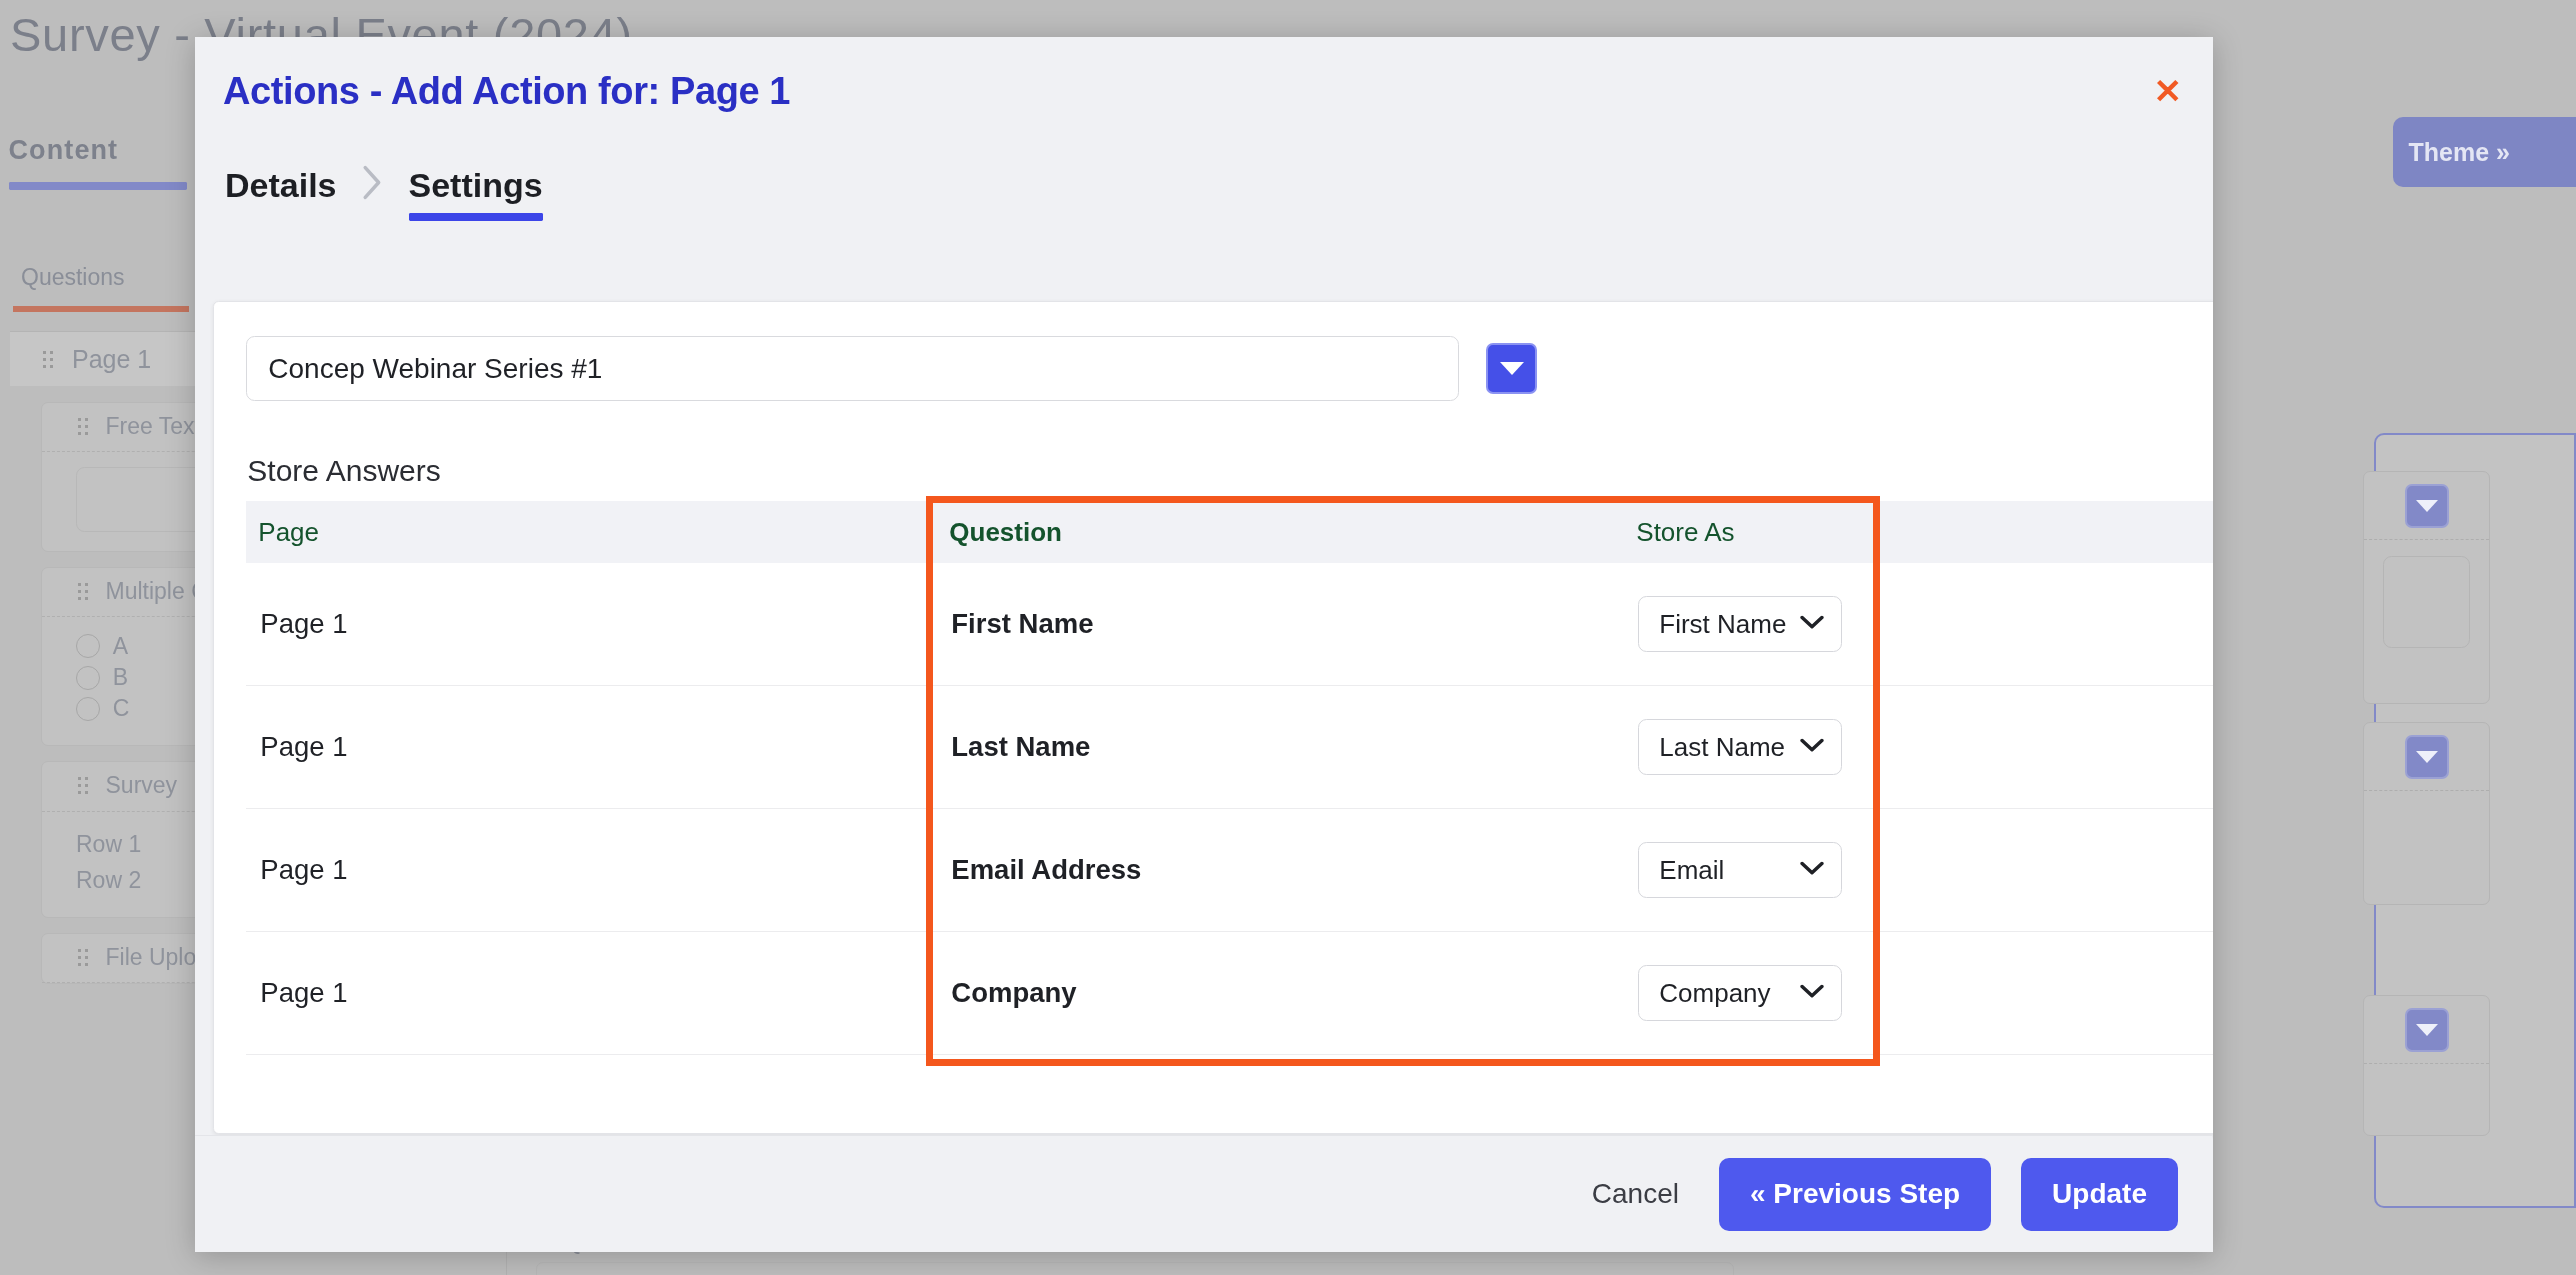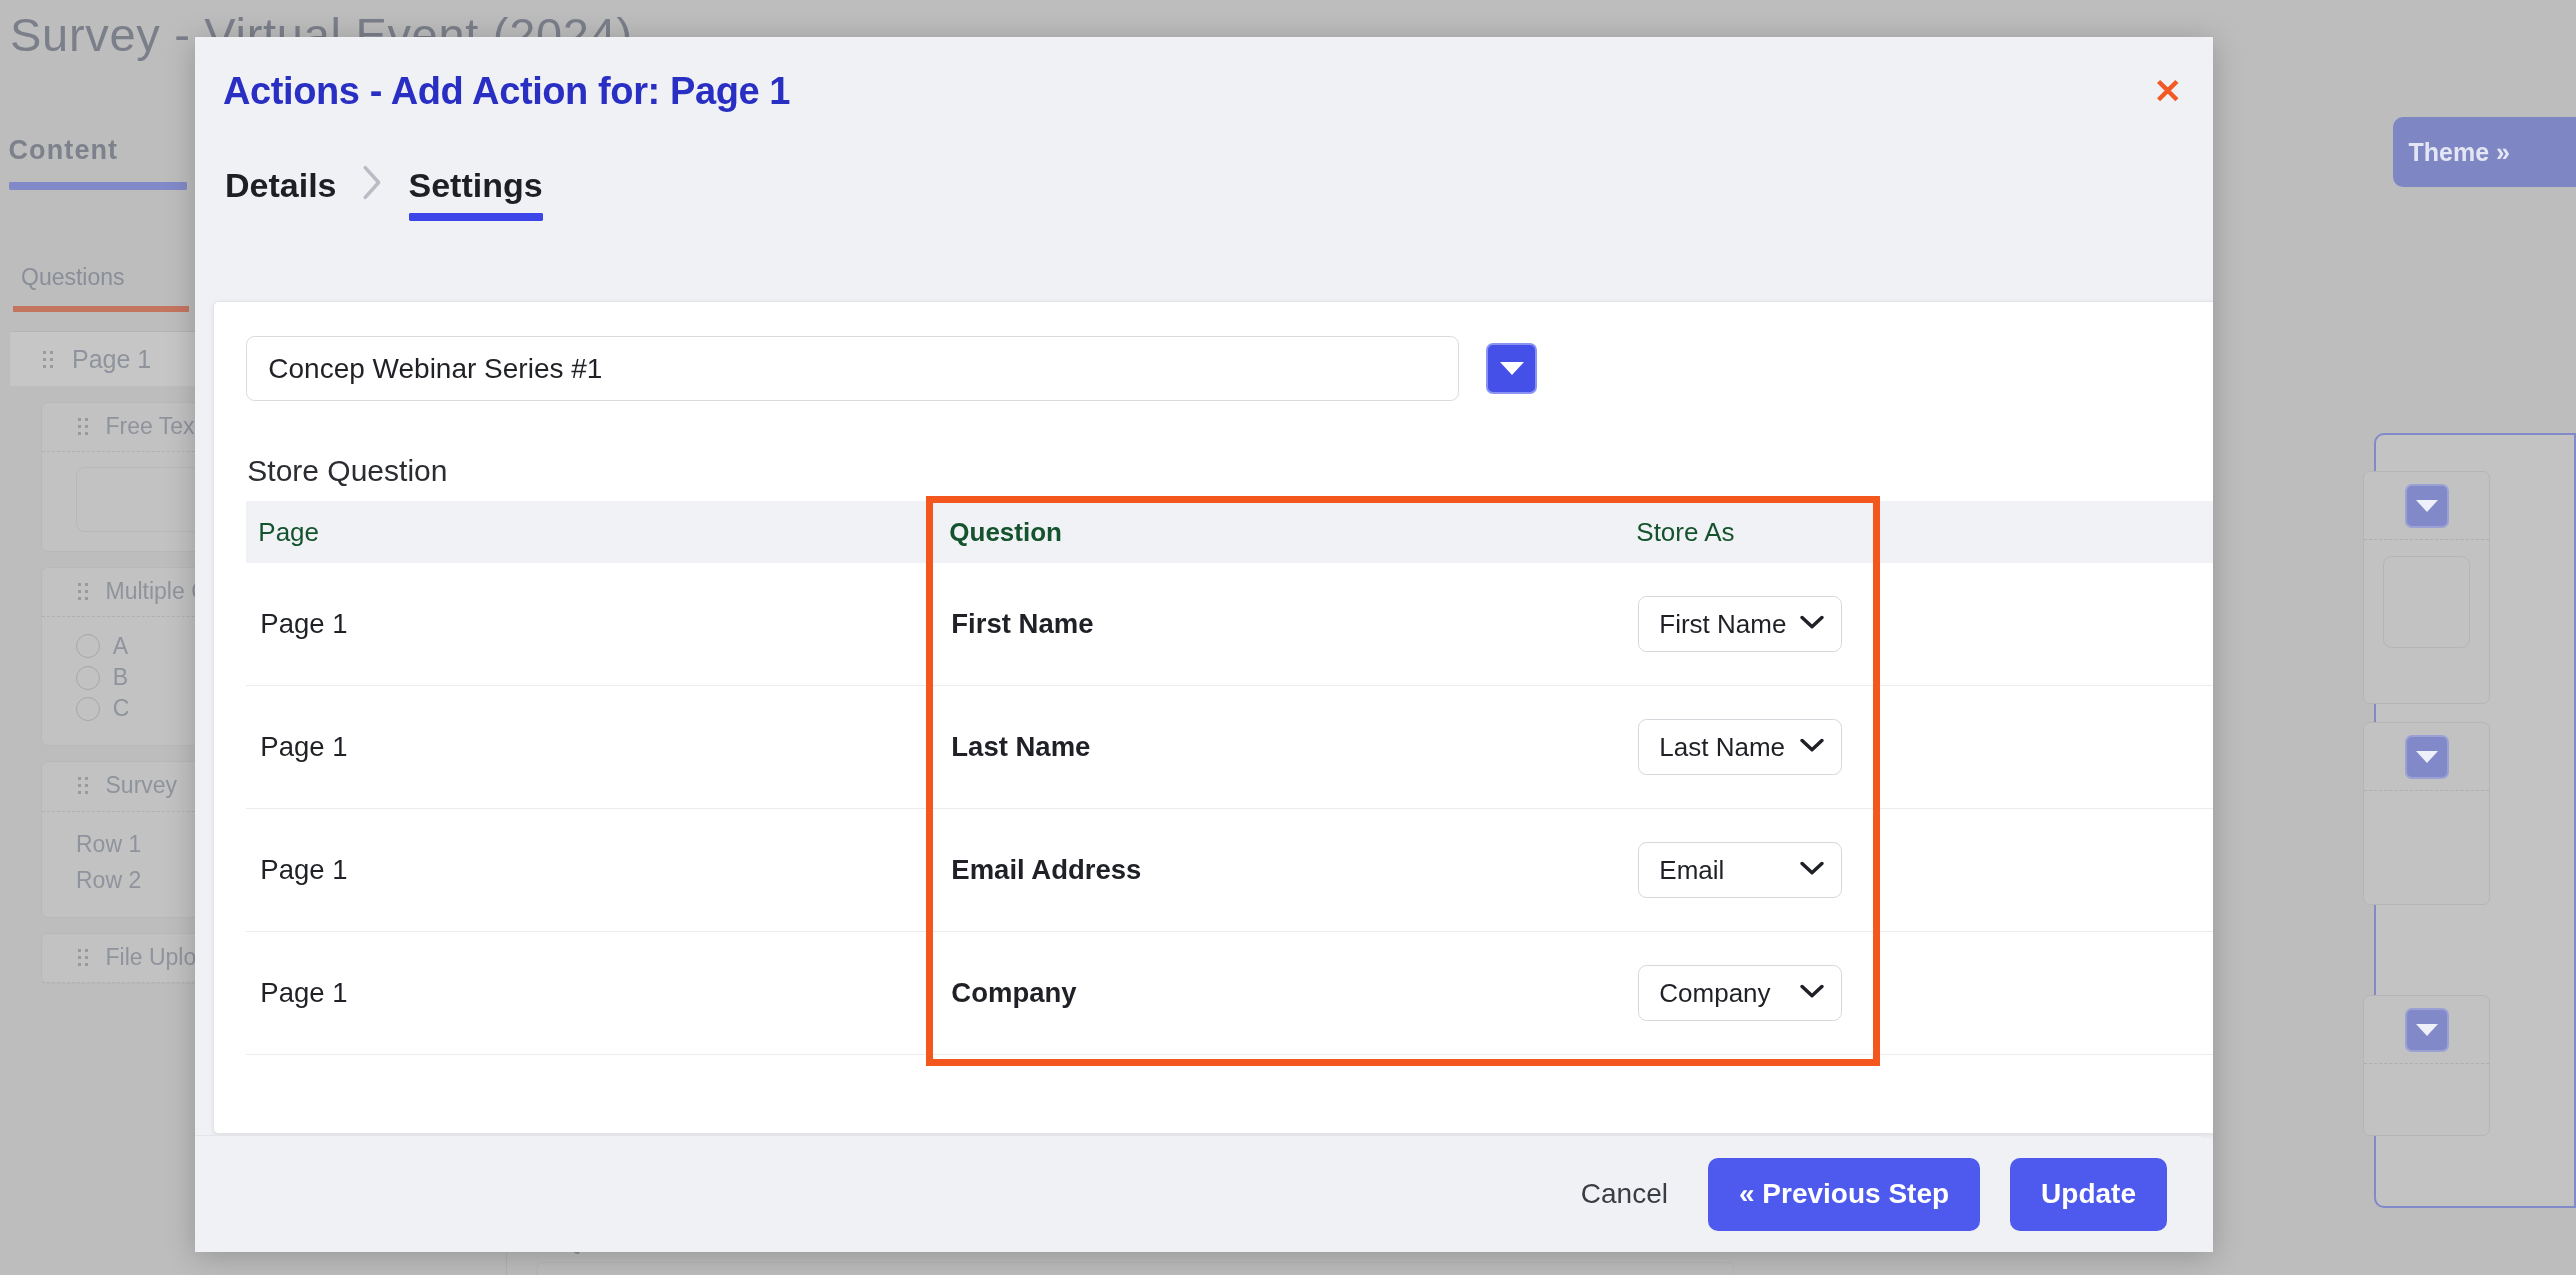--- a/index.html
+++ b/index.html
@@ -286,21 +286,21 @@
   }
   .sbar-thumb {
     position: absolute; left: 0; top: 83px;
     width: 21px; height: 443px;
     background: #b9babd; border-radius: 10.6px;
     cursor: grab;
   }
 
   
   .footer {
-    position: absolute; left: 0; right: 12px; bottom: 0;
+    position: absolute; left: 0; right: 1px; bottom: 0;
     height: 117px; background: #f0f1f4;
     display: flex; align-items: center; justify-content: flex-end;
     gap: 30px; padding-right: 34px;
     border-top: 1.4px solid #e4e5e9;
   }
   .btn-cancel {
     background: none; border: none;
     font-size: 28px; color: #3b3d44;
     font-family: "Liberation Sans", sans-serif;
     cursor: pointer; padding: 7px 10px;
@@ -434,21 +434,21 @@
 
   <div class="panel">
 
     <div class="name-row">
       <input class="name-input" type="text" value="Concep Webinar Series #1" style="">
       <div class="blue-dd-btn">
           <span class="tri"></span>
         </div>
     </div>
 
-    <div class="section-label">Store Question</div>
+    <div class="section-label">Store Answers</div>
 
     <div class="tbl">
       <div class="tbl-head">
         <div class="col-page">Page</div>
         <div class="col-question">Question</div>
         <div class="col-storeas">Store As</div>
       </div>
 
       <div class="tbl-row">
         <div class="col-page cell-text">Page 1</div>

